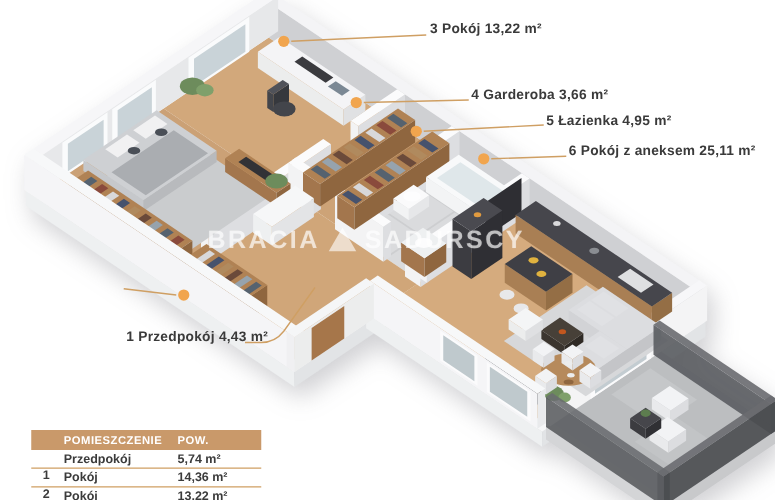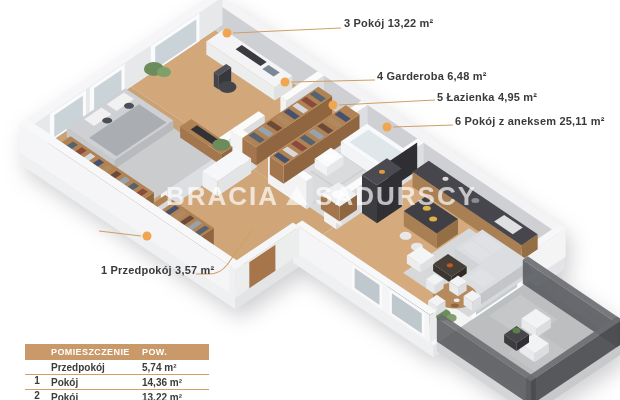--- a/index.html
+++ b/index.html
@@ -4,21 +4,21 @@
 <style>
   html,body{margin:0;padding:0;background:#fff;}
   #stage{position:relative;width:620px;height:400px;overflow:hidden;background:#ffffff;
          font-family:"Liberation Sans",sans-serif;}
   #plan{position:absolute;left:0;top:0;filter:drop-shadow(5px 9px 10px rgba(90,90,100,.28));}
   .overlay{position:absolute;left:0;top:0;pointer-events:none;}
   .ld{fill:none;stroke:#cf9f63;stroke-width:1.1;}
   .room-label{position:absolute;white-space:nowrap;font-size:11px;font-weight:600;
               color:#3a3a3a;letter-spacing:.2px;}
   #watermark{position:absolute;left:166px;top:181px;display:flex;align-items:center;
-             font-size:26px;font-weight:bold;letter-spacing:2px;color:rgba(255,255,255,.62);
+             font-size:20px;font-weight:bold;letter-spacing:2px;color:rgba(255,255,255,.62);
              text-shadow:0 0 1px rgba(255,255,255,.2);} 
   .wm-tri{width:0;height:0;border-left:11px solid transparent;border-right:11px solid transparent;
           border-bottom:19px solid rgba(255,255,255,.62);margin:0 7px 2px 7px;}
   #legend{position:absolute;left:25px;top:344px;width:184px;font-size:10px;color:#3b3b3b;}
   #legend .hdr{display:flex;align-items:center;background:#c9996a;color:#fff;height:16px;
                font-size:9px;font-weight:bold;letter-spacing:.4px;}
   #legend .row{display:flex;align-items:center;height:14px;border-bottom:1px solid #cf9f63;
                font-weight:600;}
   #legend .c-nr{width:24px;text-align:center;flex:none;margin-top:27px;}
   #legend .c-name{flex:1;text-align:left;padding-left:2px;}
@@ -302,24 +302,24 @@
     <path class="ld" d="M99,231 L141,236"></path>
     <path class="ld" d="M196,274 L209,274 Q220,274 227,265 L252,230"></path>
     <circle cx="227" cy="33" r="4.5" fill="#f1a54e"></circle>
     <circle cx="285" cy="82" r="4.5" fill="#f1a54e"></circle>
     <circle cx="333" cy="105" r="4.5" fill="#f1a54e"></circle>
     <circle cx="387" cy="127" r="4.5" fill="#f1a54e"></circle>
     <circle cx="147" cy="236" r="4.5" fill="#f1a54e"></circle>
   </svg>
 
   <div class="room-label" style="left:344px;top:17px">3 Pokój 13,22 m²</div>
-  <div class="room-label" style="left:377px;top:70px">4 Garderoba 6,48 m²</div>
+  <div class="room-label" style="left:377px;top:70px">4 Garderoba 3,66 m²</div>
   <div class="room-label" style="left:437px;top:91px">5 Łazienka 4,95 m²</div>
   <div class="room-label" style="left:455px;top:115px">6 Pokój z aneksem 25,11 m²</div>
-  <div class="room-label" style="left:101px;top:264px">1 Przedpokój 3,57 m²</div>
+  <div class="room-label" style="left:101px;top:264px">1 Przedpokój 4,43 m²</div>
 
   <div id="legend">
     <div class="hdr">
       <span class="c-nr">NR</span>
       <span class="c-name">POMIESZCZENIE</span>
       <span class="c-area">POW.</span>
     </div>
     <div id="legend-rows">
         <div class="row">
           <span class="c-nr">1</span>

